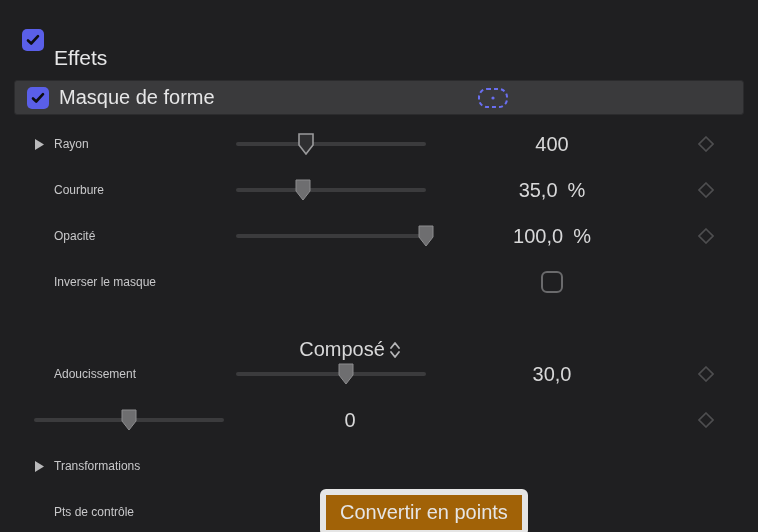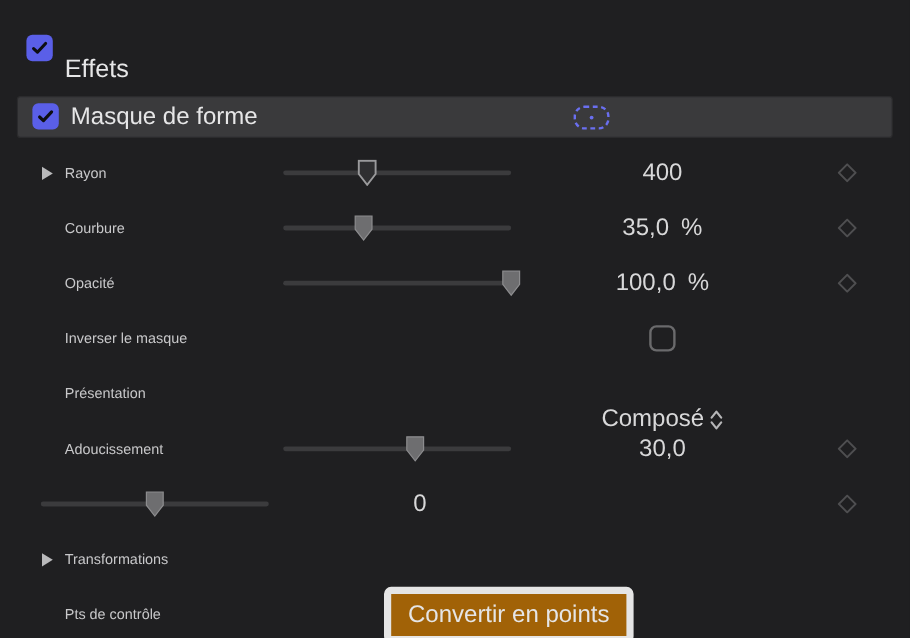--- a/index.html
+++ b/index.html
@@ -44,20 +44,21 @@
       height: 16px;
     }
     .section-title {
       margin-left: 10px;
       font-size: 21px;
       color: #e6e6e7;
       margin-top: 36px;
     }
     .effect-bar {
       display: flex;
+      align-items: center;
       background: #3a3a3c;
       border: 1px solid #2b2b2d;
       border-radius: 3px;
       padding: 5px 10px 5px 12px;
       margin: 0 4px 6px 4px;
     }
     .effect-title {
       margin-left: 10px;
       font-size: 20px;
       color: #e6e6e7;
@@ -292,23 +293,20 @@
     <span class="label-text label-indent">Inverser le masque</span>
   </div>
   <div class="slider-col"></div>
   <div class="value-col">
     <div class="checkbox unchecked"></div>
   </div>
   <div class="kf-col"></div>
 </div>
 
 <div class="row">
-  <div class="label-col">
-    <span class="label-text label-indent">Présentation</span>
-  </div>
   <div class="slider-col"></div>
   <div class="value-col">
     <div class="select-wrap">
       <span>Composé</span>
       <span class="updown">
         <svg width="12" height="18" viewBox="0 0 12 18">
           <path d="M2 7 L6 2 L10 7" fill="none" stroke="#b5b5b7" stroke-width="1.8" stroke-linecap="round" stroke-linejoin="round"></path>
           <path d="M2 11 L6 16 L10 11" fill="none" stroke="#b5b5b7" stroke-width="1.8" stroke-linecap="round" stroke-linejoin="round"></path>
         </svg>
       </span>

